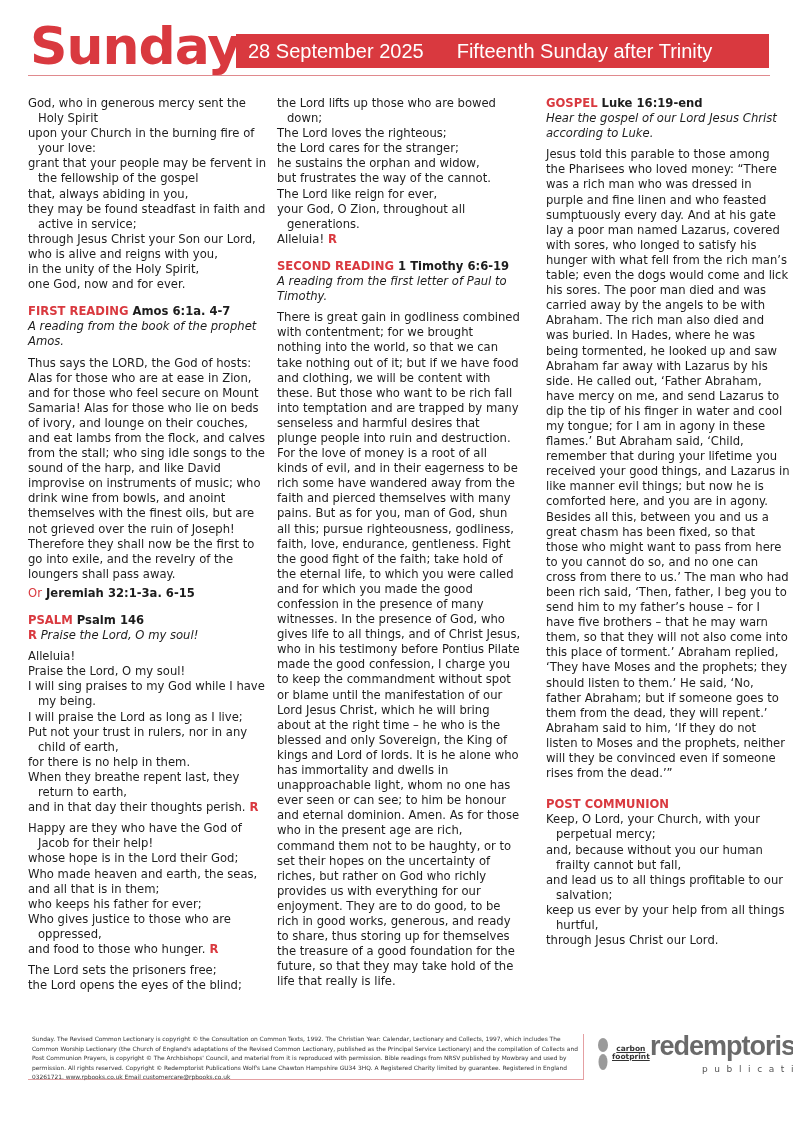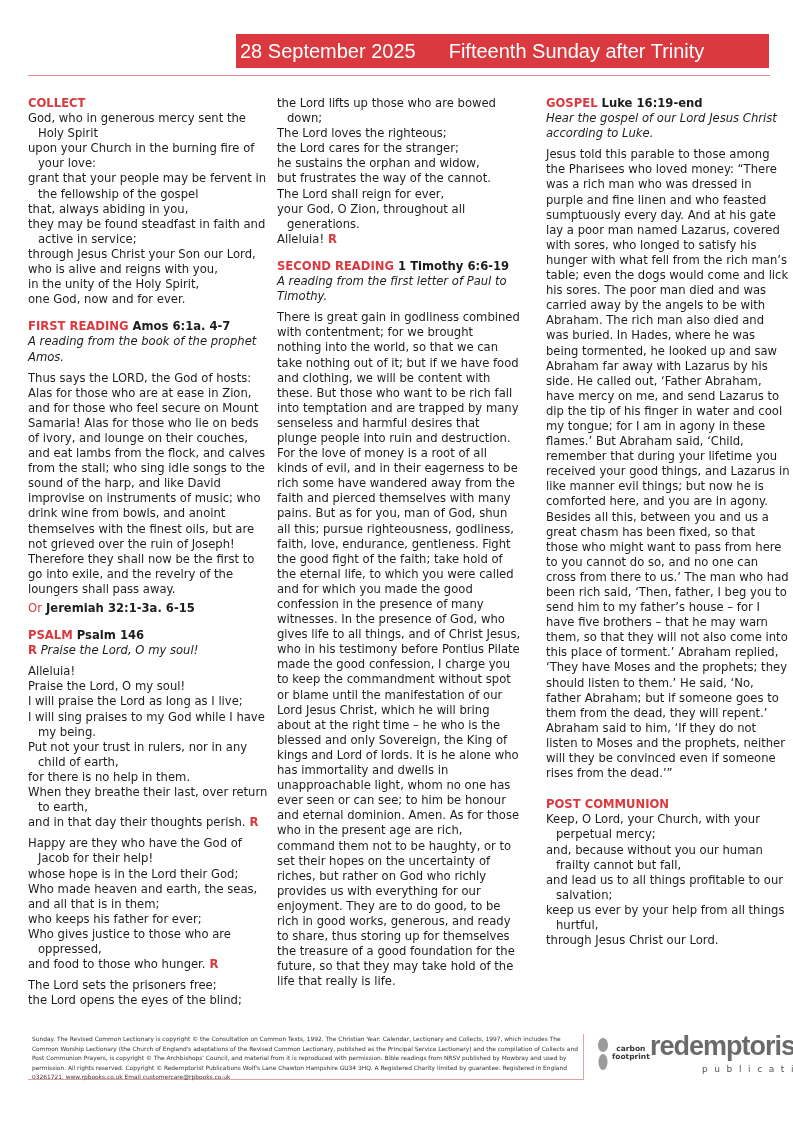--- a/index.html
+++ b/index.html
@@ -11,21 +11,21 @@
     .title-word {
       position: absolute; left: 2px; top: -4px;
       font-family: "DejaVu Sans", sans-serif; font-weight: bold;
       font-size: 52px; letter-spacing: -1px; color: #d9393f; line-height: 64px;
     }
     .banner {
       position: absolute; left: 208px; top: 16px; width: 533px; height: 34px;
       background: #d9393f; color: #ffffff; display: flex; align-items: center;
       font-family: "Liberation Sans", sans-serif; font-size: 20px;
     }
-    .banner .date { margin-left: 4px; }
+    .banner .date { margin-left: 12px; }
     .banner .occasion { margin-left: 33px; }
     .header-rule {
       position: absolute; left: 0; top: 57px; width: 742px; height: 1px; background: #e08a8e;
     }
     .columns { position: absolute; top: 96px; left: 28px; width: 742px; }
     .col { position: absolute; top: 0; width: 244px; font-size: 11.6px; line-height: 15.1px; }
     .col1 { left: 0; }
     .col2 { left: 249px; }
     .col3 { left: 498px; margin-left: 20px; }
     .sec-head { font-weight: bold; margin: 0; }
@@ -39,41 +39,41 @@
     .or-line { margin-top: 2px; font-weight: bold; }
     .or-line .or { color: #d9393f; font-weight: normal; }
     .gap { height: 12px; }
     .gap-s { height: 6px; }
     .footer-box {
       position: absolute; left: 28px; top: 1034px; width: 556px; height: 46px;
       border: 1px solid #e4a0a3; border-left: none; border-top: none;
       font-size: 5.9px; line-height: 9.6px; color: #333; padding: 1px 4px 0 4px; box-sizing: border-box;
     }
     .logo-area { position: absolute; left: 596px; top: 1025px; width: 180px; height: 56px; }
-    .carbon { position: absolute; left: 16px; top: 20px; font-size: 7.5px; font-weight: bold; line-height: 8px; text-align: center; color: #333; }
+    .carbon { position: absolute; left: 16px; top: 20px; font-size: 7.5px; font-weight: bold; line-height: 8px; text-align: center; color: #333; text-decoration: underline; }
     .foot-icon { position: absolute; left: 0; top: 10px; width: 14px; height: 38px; }
     .rp-name { position: absolute; left: 54px; top: 6px; font-size: 27px; font-weight: bold; color: #6a6a6a; letter-spacing: -1px; font-family: "Liberation Sans", sans-serif; }
     .rp-sub { position: absolute; left: 74px; top: 39px; font-size: 9px; letter-spacing: 6.6px; color: #555; padding-left: 32px; }
   </style>
 </head>
 <body>
 
 <div class="header">
+  <div class="title-word">Sunday</div>
   <div class="banner">
     <span class="date">28 September 2025</span>
     <span class="occasion">Fifteenth Sunday after Trinity</span>
   </div>
   <div class="header-rule"></div>
 </div>
 
 <div class="columns">
 
   <div class="col col1">
     <div>
-      <p class="sec-head"><span class="label">COLLECT</span></p>
       <div id="collect-lines">
           <p class="line">God, who in generous mercy sent the Holy Spirit</p>
           <p class="line">upon your Church in the burning fire of your love:</p>
           <p class="line">grant that your people may be fervent in the fellowship of the gospel</p>
           <p class="line">that, always abiding in you,</p>
           <p class="line">they may be found steadfast in faith and active in service;</p>
           <p class="line">through Jesus Christ your Son our Lord,</p>
           <p class="line">who is alive and reigns with you,</p>
           <p class="line">in the unity of the Holy Spirit,</p>
           <p class="line">one God, now and for ever.</p>
@@ -98,25 +98,25 @@
         <span class="label">PSALM</span>
         <span class="ref">Psalm 146</span>
       </p>
       <p class="intro">
         <span class="r" style="font-style:normal">R</span>
         <span>Praise the Lord, O my soul!</span>
       </p>
       <div id="psalm-s1">
           <p class="line">Alleluia!</p>
           <p class="line">Praise the Lord, O my soul!</p>
+          <p class="line">I will sing praises to my God while I have my being.</p>
           <p class="line">I will praise the Lord as long as I live;</p>
-          <p class="line">I will sing praises to my God while I have my being.</p>
           <p class="line">Put not your trust in rulers, nor in any child of earth,</p>
           <p class="line">for there is no help in them.</p>
-          <p class="line">When they breathe their last, over return to earth,</p>
+          <p class="line">When they breathe repent last, they return to earth,</p>
           <p class="line">and in that day their thoughts perish.<span class="r"> R</span></p>
         </div>
       <div class="gap-s"></div>
       <div id="psalm-s2">
           <p class="line">Happy are they who have the God of Jacob for their help!</p>
           <p class="line">whose hope is in the Lord their God;</p>
           <p class="line">Who made heaven and earth, the seas,</p>
           <p class="line">and all that is in them;</p>
           <p class="line">who keeps his father for ever;</p>
           <p class="line">Who gives justice to those who are oppressed,</p>
@@ -130,21 +130,21 @@
     </div>
   </div>
 
   <div class="col col2">
     <div id="psalm-s3b">
         <p class="line">the Lord lifts up those who are bowed down;</p>
         <p class="line">The Lord loves the righteous;</p>
         <p class="line">the Lord cares for the stranger;</p>
         <p class="line">he sustains the orphan and widow,</p>
         <p class="line">but frustrates the way of the cannot.</p>
-        <p class="line">The Lord shall reign for ever,</p>
+        <p class="line">The Lord like reign for ever,</p>
         <p class="line">your God, O Zion, throughout all generations.</p>
         <p class="line">Alleluia!<span class="r"> R</span></p>
       </div>
     <div class="gap"></div>
     <div>
       <p class="sec-head">
         <span class="label">SECOND READING</span>
         <span class="ref">1 Timothy 6:6-19</span>
       </p>
       <p class="intro">A reading from the first letter of Paul to Timothy.</p>

